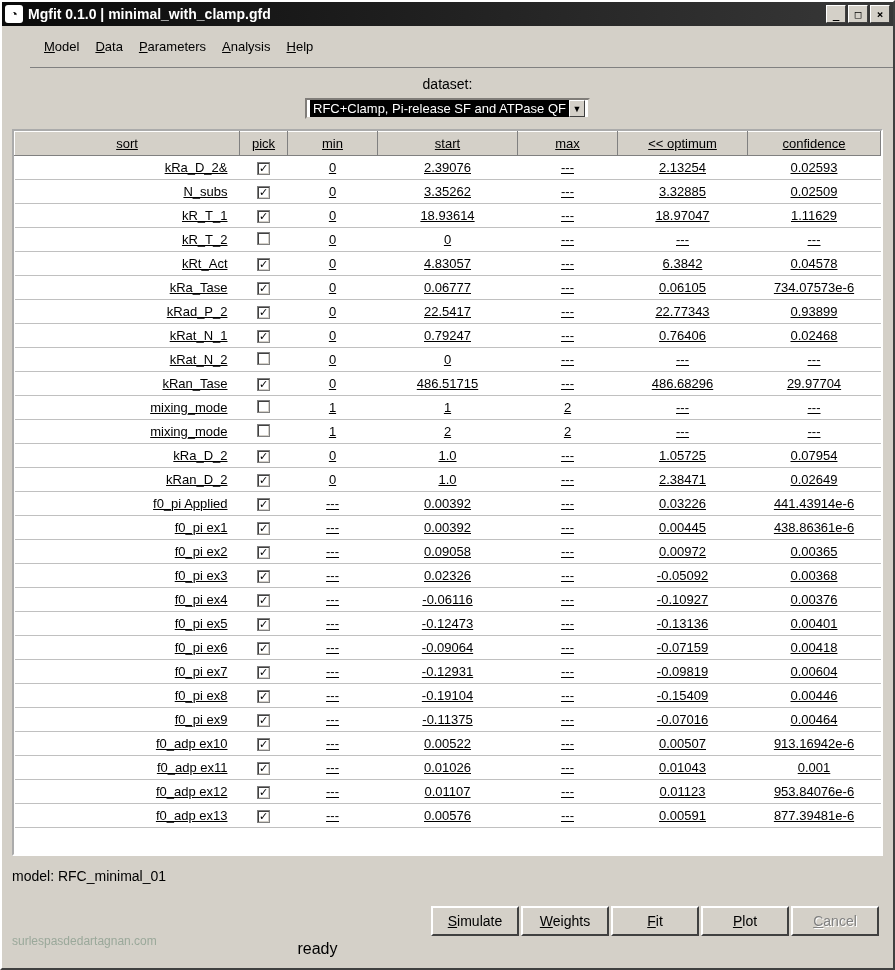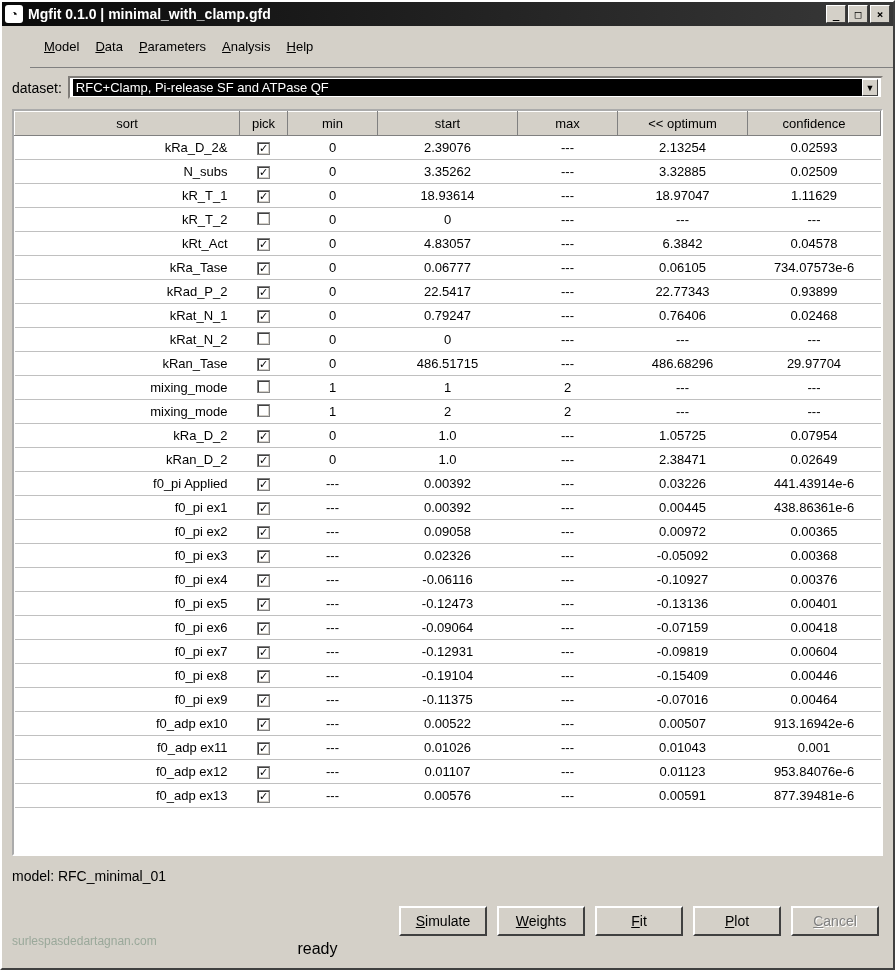--- a/index.html
+++ b/index.html
@@ -58,20 +58,21 @@
 }
 .menubar .menu {
   padding: 2px 8px;
   cursor:pointer;
 }
 .menubar .menu u { text-decoration: underline; }
 .datasetrow {
   display:flex; align-items:center;
   padding: 8px 10px 4px 10px;
   gap: 6px;
+  flex-direction: column;
 }
 .datasetrow label { font-size:14px; }
 .datasetrow .combo {
   flex:1;
   height: 23px;
   background:#fff;
   border: 2px inset #d4d0c8;
   display:flex; align-items:center;
   padding: 0 3px;
   font-size:13px;
@@ -88,20 +89,21 @@
   border-color:#fff #404040 #404040 #fff;
   display:flex; align-items:center; justify-content:center;
   font-size:9px;
 }
 .tablewrap {
   margin: 6px 10px;
   border: 2px inset #fff;
   background:#fff;
   flex:1;
   overflow:hidden;
+  text-decoration:underline;
 }
 table {
   width:100%;
   border-collapse: collapse;
   font-size:13px;
 }
 th {
   background:#d4d0c8;
   border: 1px solid;
   border-color:#fff #808080 #808080 #fff;
@@ -128,21 +130,21 @@
   font-size:11px; line-height:1;
 }
 .bottombar {
   padding: 6px 10px 10px 10px;
 }
 .modellabel { font-size:14px; margin-bottom:22px; }
 .btnrow {
   display:flex;
   justify-content:flex-end;
   align-items:center;
-  gap:10px;
+  gap:2px;
   padding-right:4px;
 }
 .pushbtn {
   min-width: 88px;
   height: 30px;
   background:#d4d0c8;
   border:2px solid;
   border-color:#fff #404040 #404040 #fff;
   padding: 0 14px;
   cursor:pointer;

